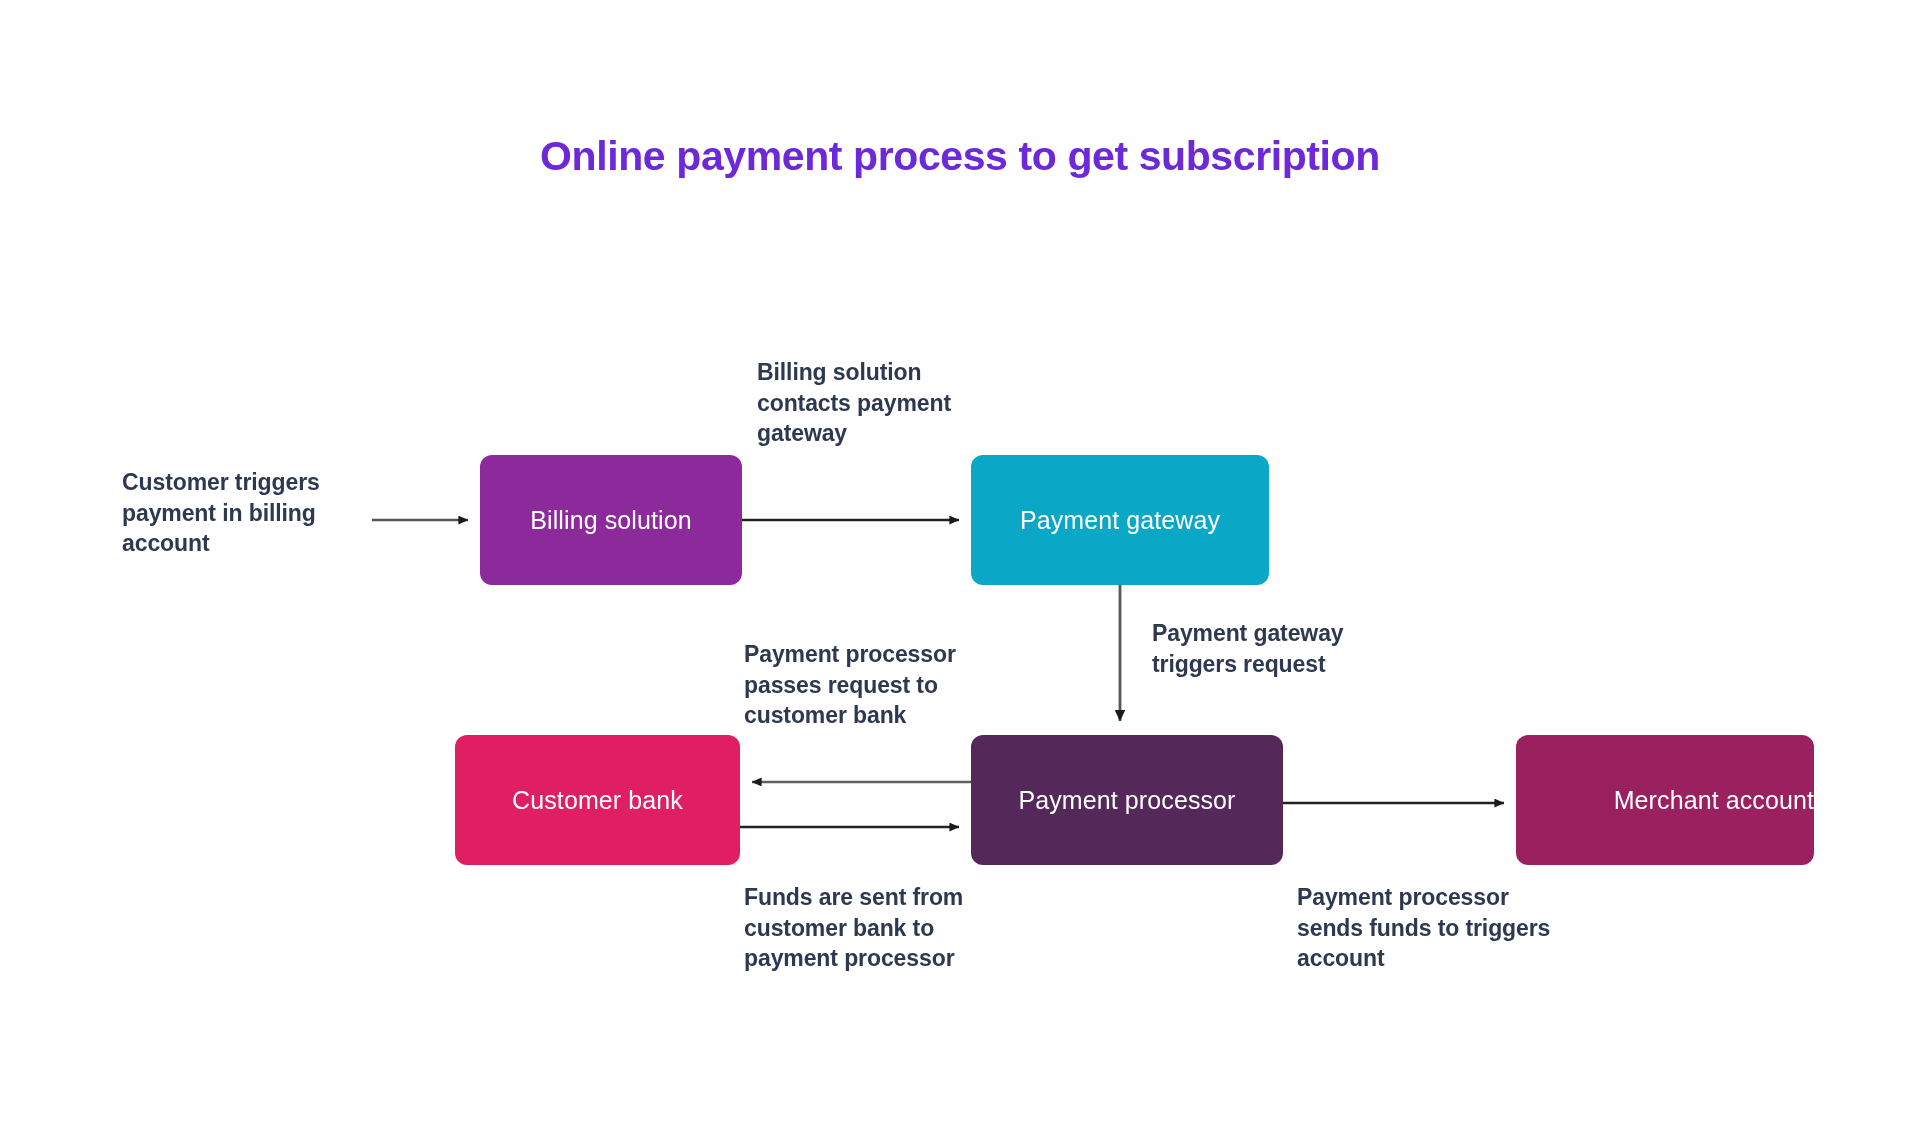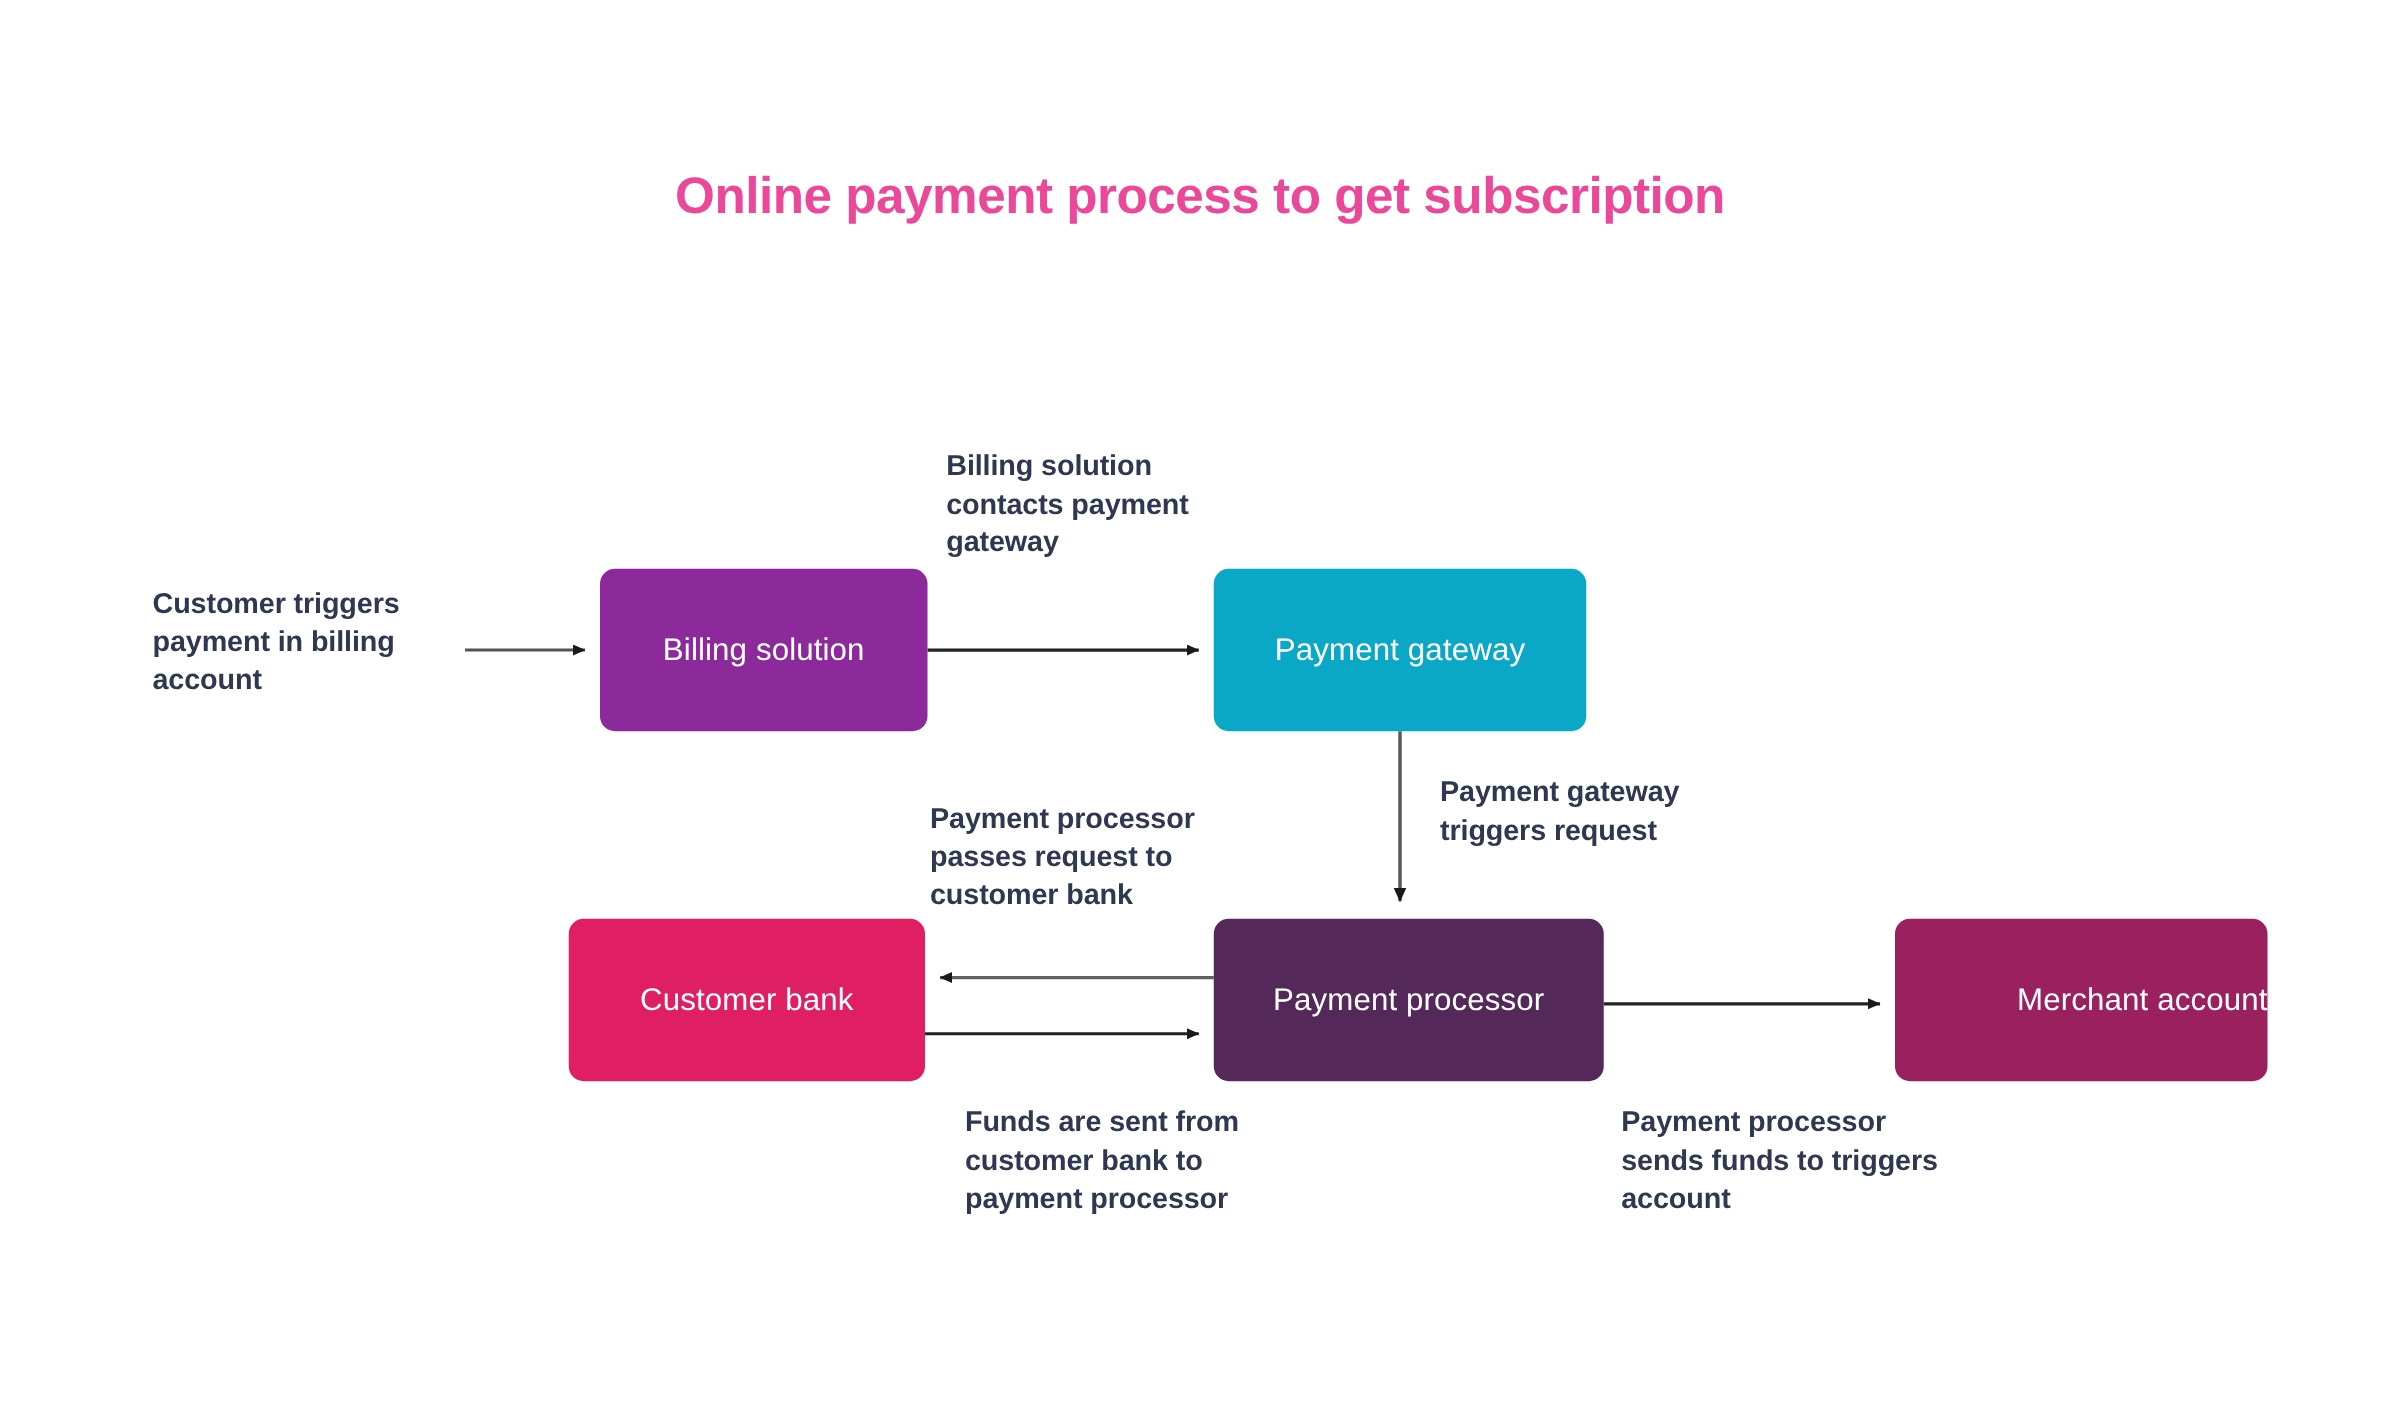--- a/index.html
+++ b/index.html
@@ -31,21 +31,21 @@
 
   .diagram-title {
     position: absolute;
     left: 0;
     top: 133px;
     width: 1920px;
     text-align: center;
     font-size: 41px;
     font-weight: 700;
     letter-spacing: -0.4px;
-    color: #ec4899;
+    color: #6d28d9;
     white-space: nowrap;
   }
 
   .node {
     position: absolute;
     border-radius: 12px;
     display: flex;
     align-items: center;
     justify-content: center;
     box-sizing: border-box;
@@ -150,21 +150,21 @@
     <div>Payment gateway</div>
     <div>triggers request</div>
   </div>
 
   <div class="edge-label" style="left:744px; top:639px; width:270px;">
     <div>Payment processor</div>
     <div>passes request to</div>
     <div>customer bank</div>
   </div>
 
-  <div class="edge-label" style="left:744px; top:882px; width:280px;margin-left:28px;">
+  <div class="edge-label" style="left:744px; top:882px; width:280px;">
     <div>Funds are sent from</div>
     <div>customer bank to</div>
     <div>payment processor</div>
   </div>
 
   <div class="edge-label" style="left:1297px; top:882px; width:330px;">
     <div>Payment processor</div>
     <div>sends funds to triggers</div>
     <div>account</div>
   </div>

